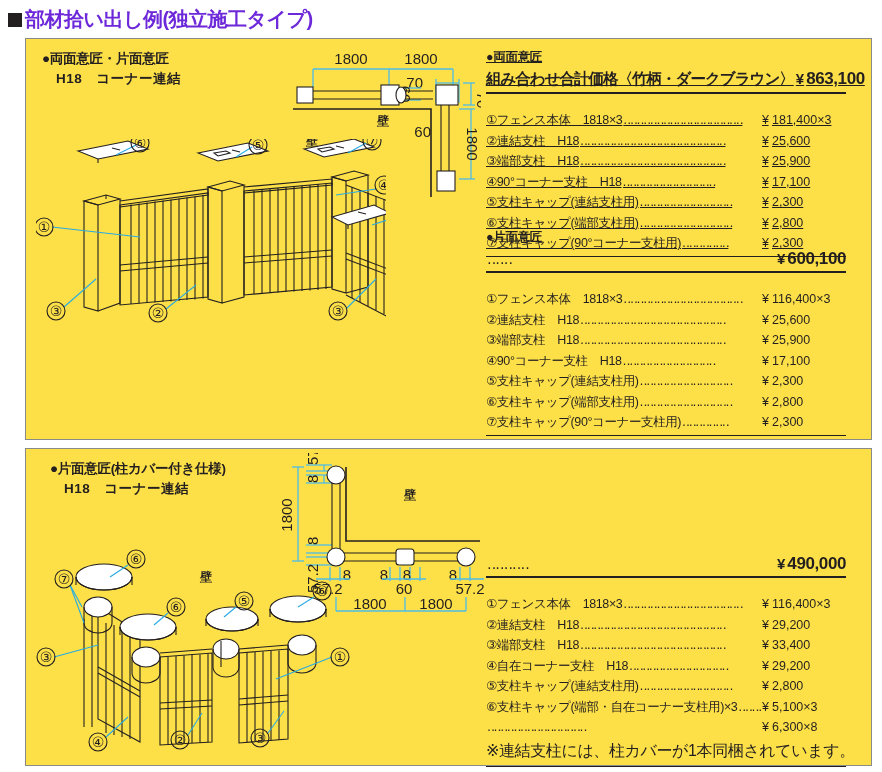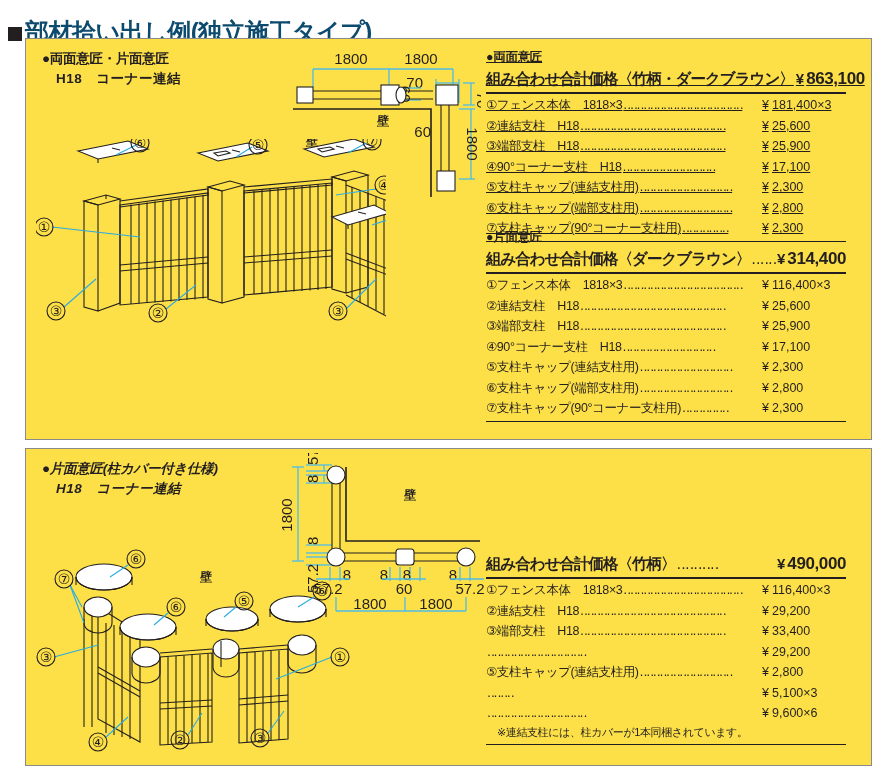--- a/index.html
+++ b/index.html
@@ -5,23 +5,23 @@
   html,body{margin:0;padding:0;background:#fff;}
   body{
     width:882px;height:772px;position:relative;
     font-family:"Liberation Sans","DejaVu Sans",sans-serif;
     color:#231f20;overflow:hidden;
   }
   .page{position:absolute;inset:0;}
 
   
   #page-title{
-    position:absolute;left:8px;top:16px;
-    font-size:24px;font-weight:bold;letter-spacing:-0.5px;
-    white-space:nowrap;color:#0c4a6e;
+    position:absolute;left:8px;top:6px;
+    font-size:20px;font-weight:bold;letter-spacing:-0.5px;
+    white-space:nowrap;color:#6d28d9;
   }
   #page-title .sq{
     display:inline-block;width:14px;height:14px;background:#231f20;
     margin-right:3px;vertical-align:-1px;
   }
 
   
   .panel{
     position:absolute;border:1px solid #8a8a8a;background:#fde047;
   }
@@ -45,34 +45,34 @@
     border-bottom:2px solid #231f20;padding-bottom:2px;
   }
   .pb-total .lbl{font-size:15.5px;font-weight:bold;letter-spacing:-1px;}
   .pb-total .dots{
     flex:1;font-size:14px;letter-spacing:-1px;overflow:hidden;
     white-space:nowrap;text-align:left;margin:0 1px;
   }
   .pb-total .amt{font-size:17px;font-weight:bold;letter-spacing:-0.4px;}
   .pb-total .yen{font-size:15px;font-weight:bold;margin-right:2px;}
 
-  .pb-rows{margin-top:1px;}
+  .pb-rows{margin-top:16px;}
   .pb-row{
     display:flex;align-items:baseline;white-space:nowrap;
     font-size:12.5px;line-height:1.63;letter-spacing:-0.4px;
   }
   .pb-row .name{flex:0 0 auto;}
   .pb-row .dots{
     flex:1 1 auto;overflow:hidden;white-space:nowrap;
     letter-spacing:-1.4px;font-size:12px;margin:0 1px;min-width:6px;
   }
   .pb-row .cur{flex:0 0 10px;text-align:left;}
   .pb-row .val{flex:0 0 74px;font-size:12.5px;letter-spacing:0px;}
   .pb-note{
-    font-size:11px;letter-spacing:-0.4px;line-height:1.63;white-space:nowrap;margin-left:11px;
+    font-size:16px;letter-spacing:-0.4px;line-height:1.63;white-space:nowrap;
   }
   .pb-rule-bottom{border-bottom:1.6px solid #231f20;margin-top:2px;}
 
   
   svg{display:block;}
   .draw{position:absolute;}
   text{font-family:"Liberation Sans","DejaVu Sans",sans-serif;fill:#231f20;}
   .dim{stroke:#4cbce8;fill:none;stroke-width:1.3;}
   .dimtxt{font-size:15px;fill:#231f20;}
   .lead{stroke:#29abe2;fill:none;stroke-width:1.1;}
@@ -323,24 +323,23 @@
             <span class="cur">¥</span>
             <span class="val">2,300</span>
           </div>
       </div>
       <div class="pb-rule-bottom"></div>
     </div>
 
     <div class="price-block" style="left:460px;top:190px;">
       <div class="pb-kind">●片面意匠</div>
       <div class="pb-total">
-        <span class="lbl">組み合わせ合計価格〈ダークブラウン〉</span>
         <span class="dots">‥‥‥</span>
         <span class="yen">¥</span>
-        <span class="amt">314,400</span>
+        <span class="amt">600,100</span>
       </div>
       <div class="pb-rows">
         <div class="pb-row">
             <span class="name">①フェンス本体　1818×3</span>
             <span class="dots">‥‥‥‥‥‥‥‥‥‥‥‥‥‥‥‥‥‥</span>
             <span class="cur">¥</span>
             <span class="val">116,400×3</span>
           </div>
         <div class="pb-row">
             <span class="name">②連結支柱　H18</span>
@@ -379,21 +378,21 @@
             <span class="val">2,300</span>
           </div>
       </div>
       <div class="pb-rule-bottom"></div>
     </div>
 
   </div>
 
   <div class="panel" id="panel-bottom">
 
-    <div class="sec-head" style="left:16px;top:10px;font-style:italic;">
+    <div class="sec-head" style="left:24px;top:10px;">
       <span>●片面意匠(柱カバー付き仕様)</span>
       <span class="sec-sub">H18　コーナー連結</span>
     </div>
 
     <div class="draw" style="left:10px;top:88px;">
       <svg width="350" height="215" viewBox="0 0 350 215">
 
         <path class="ln" d="M48 82 L48 190"></path>
         <path class="ln" d="M56 78 L56 190"></path>
         <path class="ln" d="M70 86 L70 196"></path>
@@ -578,21 +577,20 @@
             <path d="M192 144 L192 158"></path>
           <path d="M62 158 L192 158"></path>
         </g>
         <text class="dimtxt" x="96" y="156" text-anchor="middle" font-size="15">1800</text>
         <text class="dimtxt" x="162" y="156" text-anchor="middle" font-size="15">1800</text>
       </svg>
     </div>
 
     <div class="price-block" style="left:460px;top:105px;">
       <div class="pb-total">
-        <span class="lbl">組み合わせ合計価格〈竹柄〉</span>
         <span class="dots">‥‥‥‥‥</span>
         <span class="yen">¥</span>
         <span class="amt">490,000</span>
       </div>
       <div class="pb-rows">
         <div class="pb-row">
             <span class="name">①フェンス本体　1818×3</span>
             <span class="dots">‥‥‥‥‥‥‥‥‥‥‥‥‥‥‥‥‥‥</span>
             <span class="cur">¥</span>
             <span class="val">116,400×3</span>
@@ -603,39 +601,41 @@
             <span class="cur">¥</span>
             <span class="val">29,200</span>
           </div>
         <div class="pb-row">
             <span class="name">③端部支柱　H18</span>
             <span class="dots">‥‥‥‥‥‥‥‥‥‥‥‥‥‥‥‥‥‥‥‥‥‥</span>
             <span class="cur">¥</span>
             <span class="val">33,400</span>
           </div>
         <div class="pb-row">
+            <span class="name">④自在コーナー支柱　H18</span>
             <span class="dots">‥‥‥‥‥‥‥‥‥‥‥‥‥‥‥</span>
             <span class="cur">¥</span>
             <span class="val">29,200</span>
           </div>
         <div class="pb-row">
             <span class="name">⑤支柱キャップ(連結支柱用)</span>
             <span class="dots">‥‥‥‥‥‥‥‥‥‥‥‥‥‥</span>
             <span class="cur">¥</span>
             <span class="val">2,800</span>
           </div>
         <div class="pb-row">
+            <span class="name">⑥支柱キャップ(端部・自在コーナー支柱用)×3</span>
             <span class="dots">‥‥‥‥</span>
             <span class="cur">¥</span>
             <span class="val">5,100×3</span>
           </div>
         <div class="pb-row">
             <span class="dots">‥‥‥‥‥‥‥‥‥‥‥‥‥‥‥</span>
             <span class="cur">¥</span>
-            <span class="val">9,600×6</span>
+            <span class="val">6,300×8</span>
           </div>
       </div>
       <div class="pb-note">※連結支柱には、柱カバーが1本同梱されています。</div>
       <div class="pb-rule-bottom"></div>
     </div>
 
   </div>
 
 </div>
 

